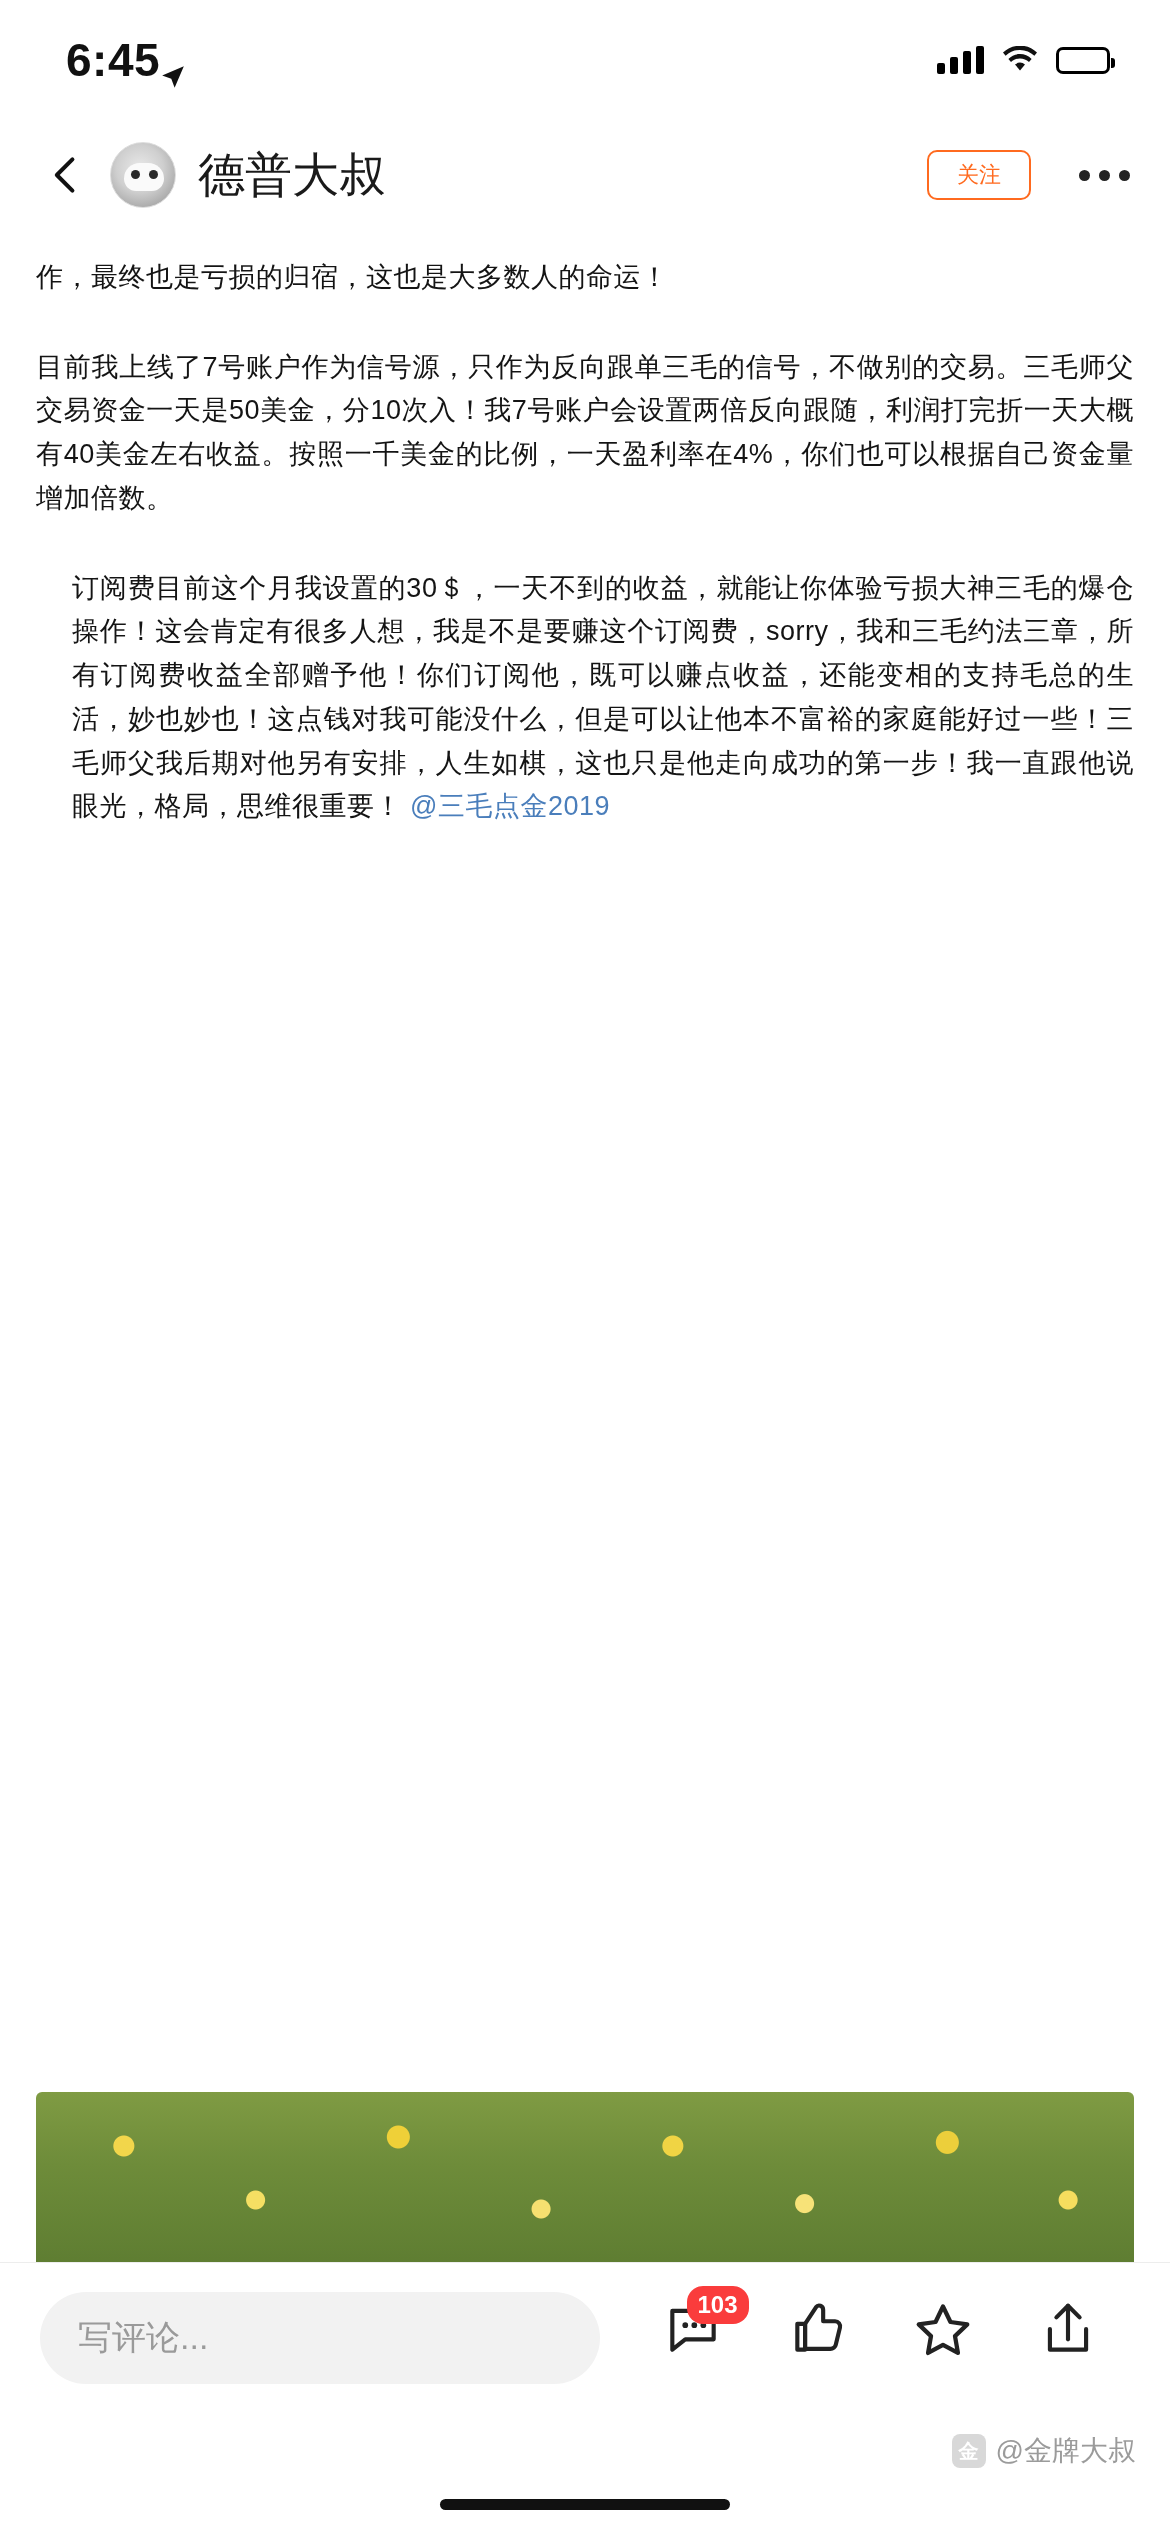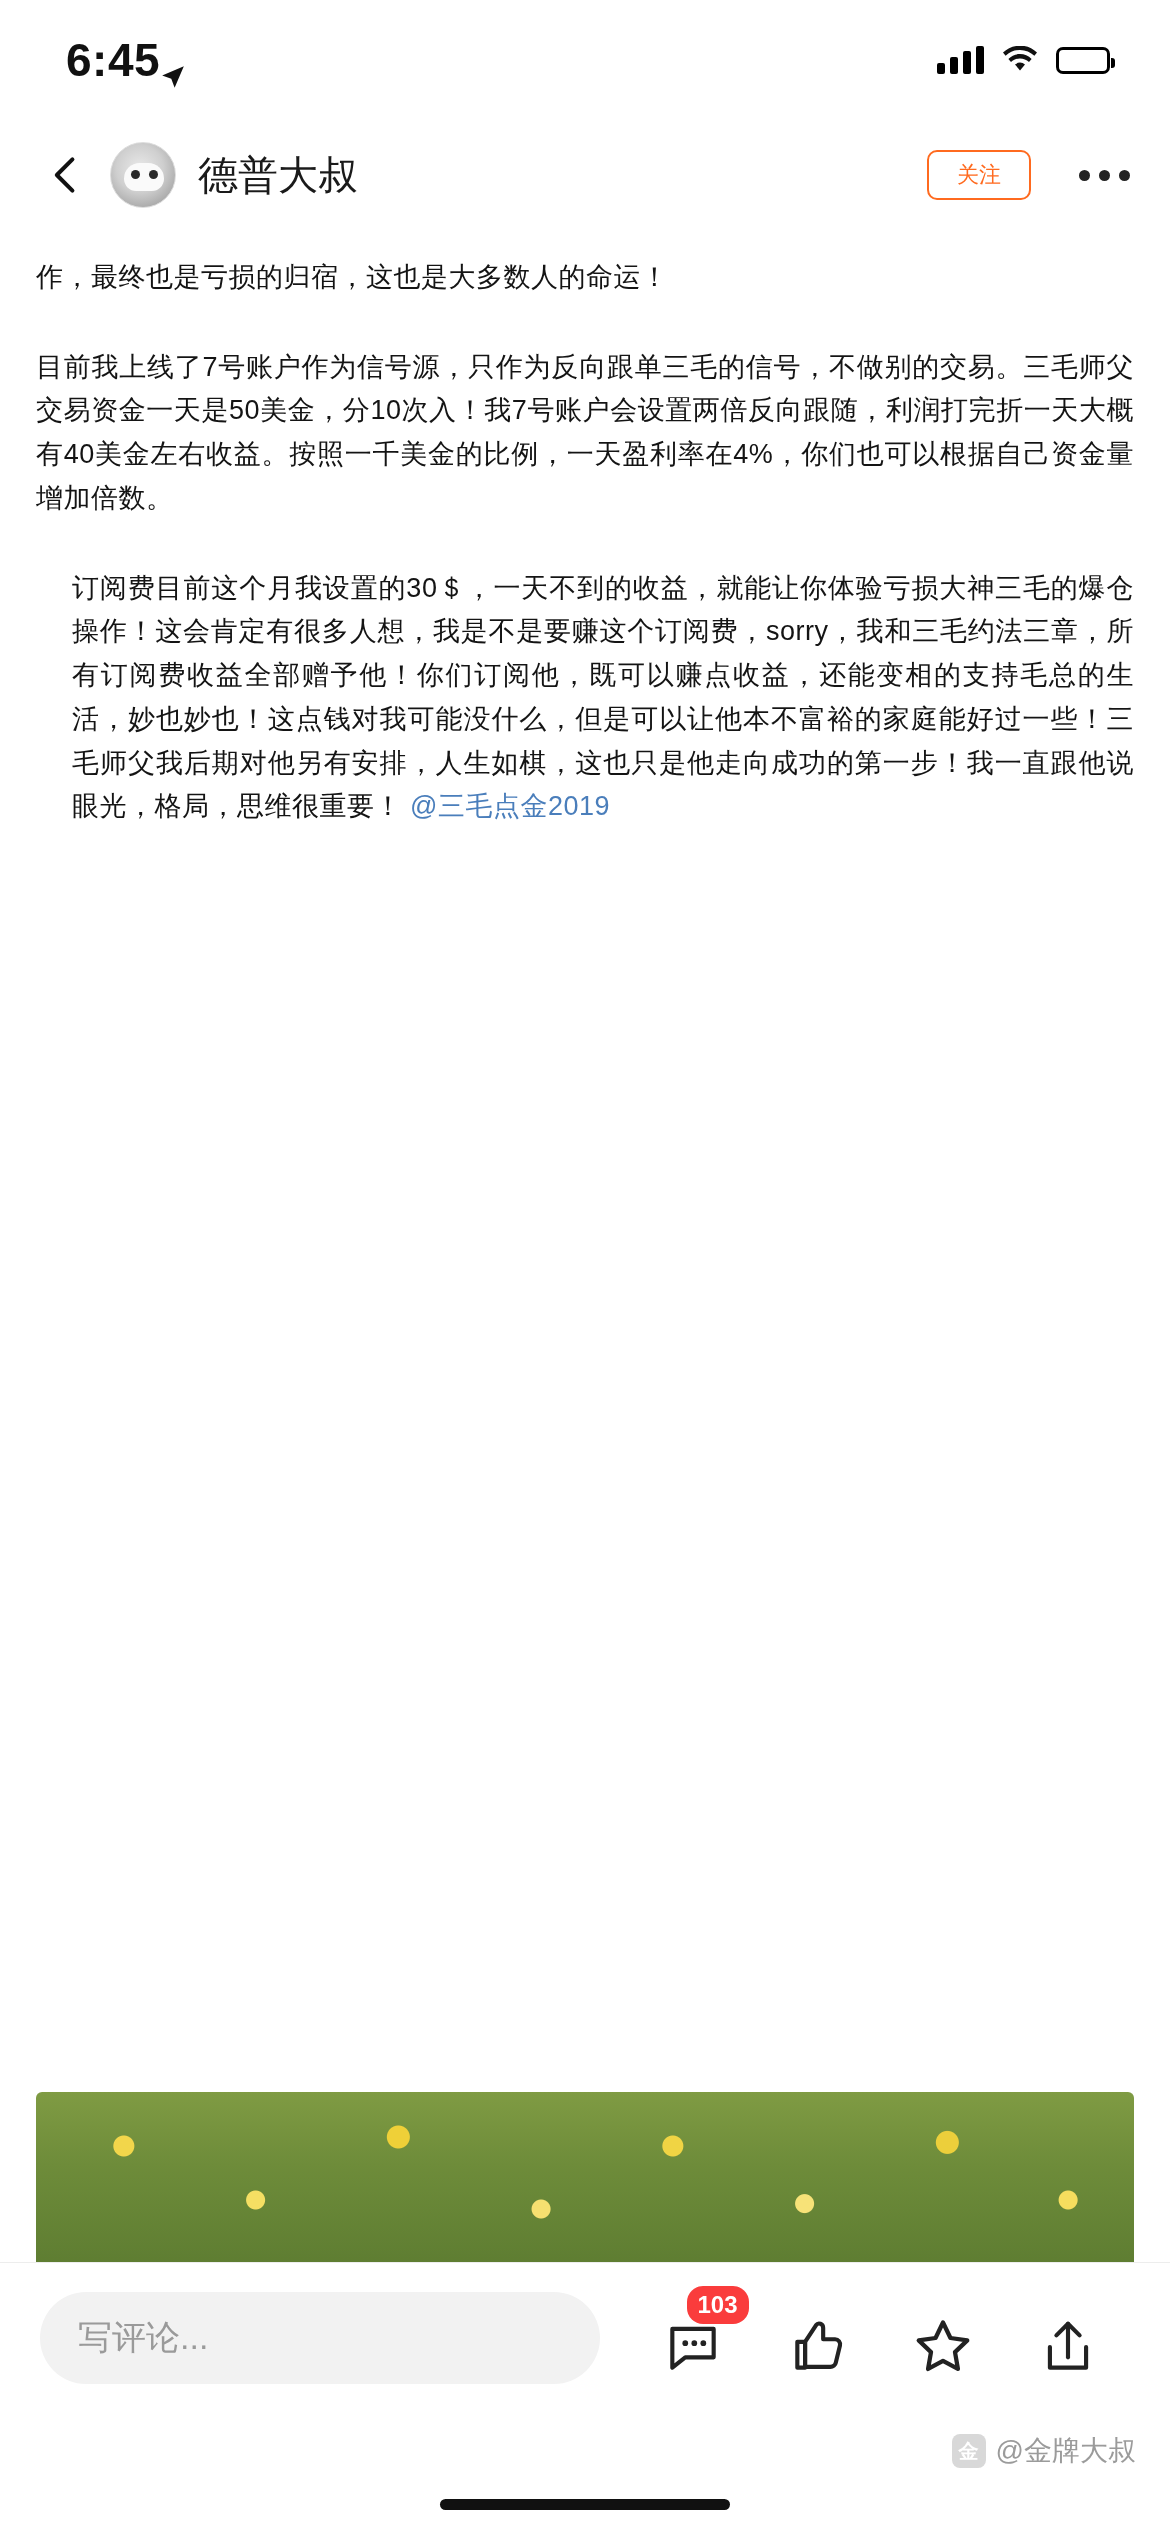--- a/index.html
+++ b/index.html
@@ -127,21 +127,21 @@
   .avatar:after {
     content: "";
     position: absolute;
     left: 20px; top: 27px;
     width: 9px; height: 9px;
     background: #2a2a2a;
     border-radius: 50%;
     box-shadow: 18px 0 0 0 #2a2a2a;
   }
   .nickname {
-    font-size: 40px;
+    font-size: 47px;
     font-weight: 500;
     color: #1a1a1a;
     flex: 1 1 auto;
     white-space: nowrap;
   }
   .follow-btn {
     border: 2px solid #ff6a1f;
     color: #ff6a1f;
     border-radius: 10px;
     font-size: 22px;
@@ -236,21 +236,21 @@
     flex: 1 1 auto;
     display: flex;
     align-items: center;
     justify-content: space-around;
   }
   .action {
     position: relative;
     width: 80px;
     height: 80px;
     display: flex;
-    align-items: flex-end;
+    align-items: flex-start;
     justify-content: center;
   }
   .badge {
     position: absolute;
     top: -12px;
     left: 34px;
     background: #fa3c3c;
     color: #fff;
     font-size: 24px;
     line-height: 1;

